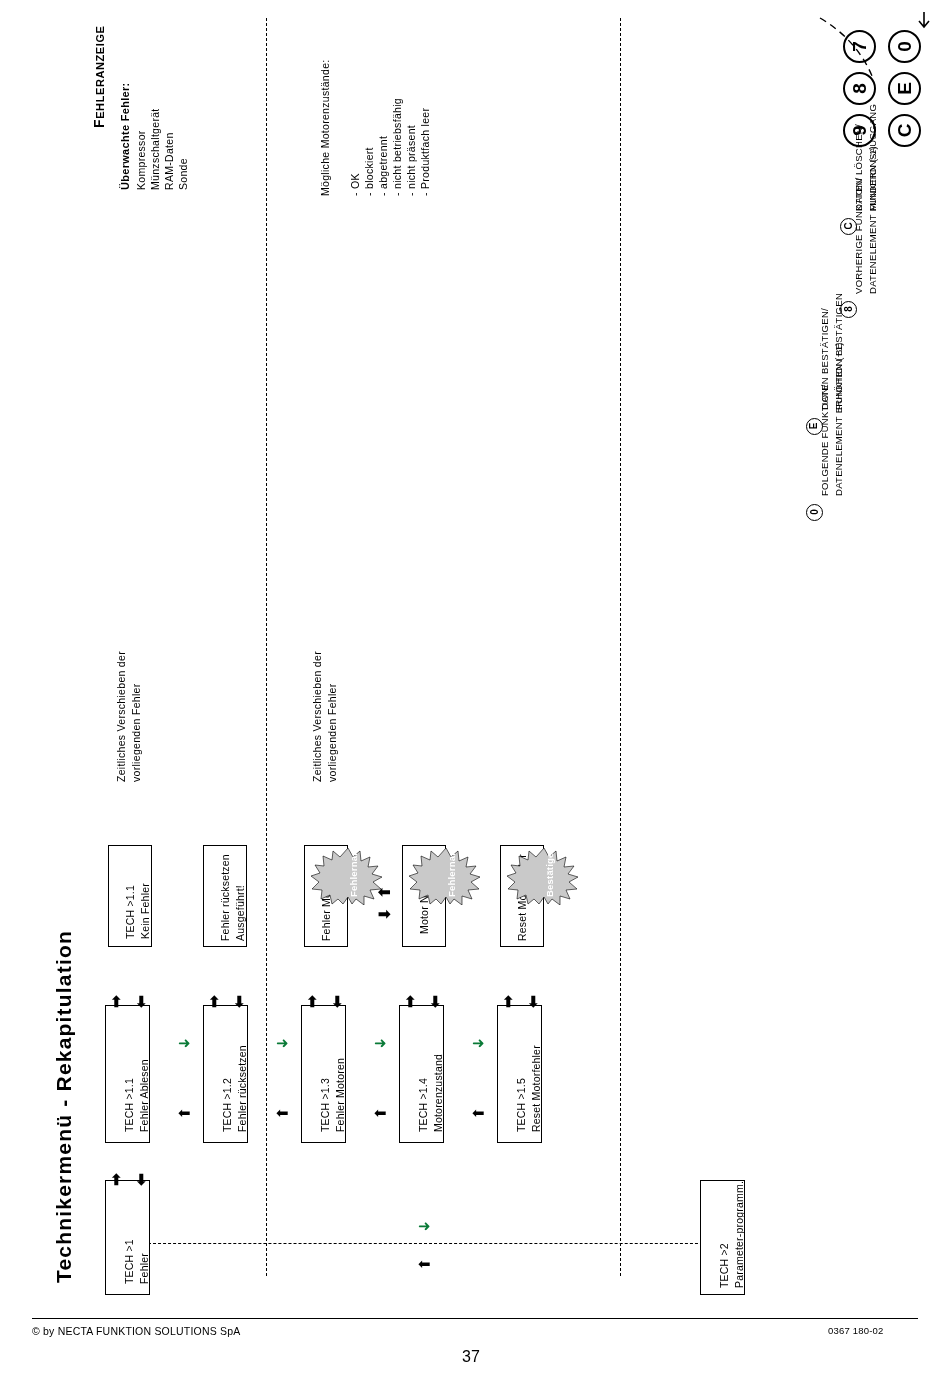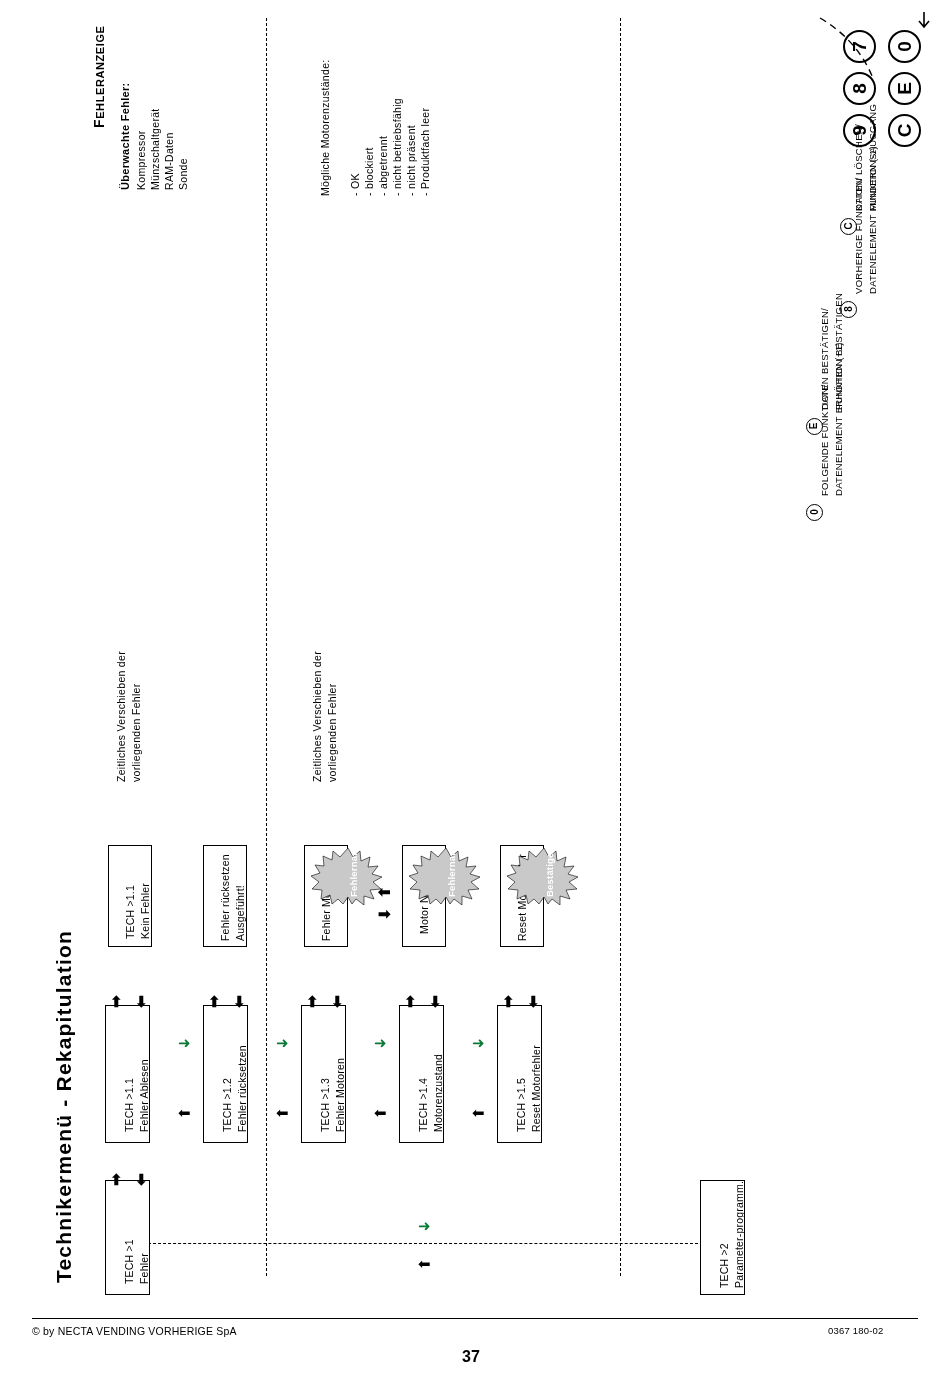--- a/index.html
+++ b/index.html
@@ -55,21 +55,20 @@
     left: 828px;
     top: 1325px;
     font-size: 9.5px;
     letter-spacing: .2px;
   }
   .page-number {
     position: absolute;
     left: 462px;
     top: 1348px;
     font-size: 16px;
-    font-weight: bold;
   }
 
   
   .sep {
     position: absolute;
     width: 0;
     border-left: 1px dashed #000;
   }
 
   
@@ -373,17 +372,17 @@
 
   <div class="keysmall" style="left:806px; top:418px;"><span>E</span></div>
   <div class="keytext" style="left:818px; top:410px;">DATEN BESTÄTIGEN/</div>
   <div class="keytext" style="left:832px; top:410px;">FUNKTION BESTÄTIGEN</div>
 
   <div class="keysmall" style="left:840px; top:218px;"><span>C</span></div>
   <div class="keytext" style="left:852px; top:211px;">DATEN LÖSCHEN/</div>
   <div class="keytext" style="left:866px; top:211px;">FUNKTIONSAUSGANG</div>
 
   <div class="footer-rule"></div>
-  <div class="footer-left">© by NECTA VENDING VORHERIGE SpA</div>
+  <div class="footer-left">© by NECTA FUNKTION SOLUTIONS SpA</div>
   <div class="footer-right">0367 180-02</div>
   <div class="page-number">37</div>
 
 </div>
 
 </body></html>

